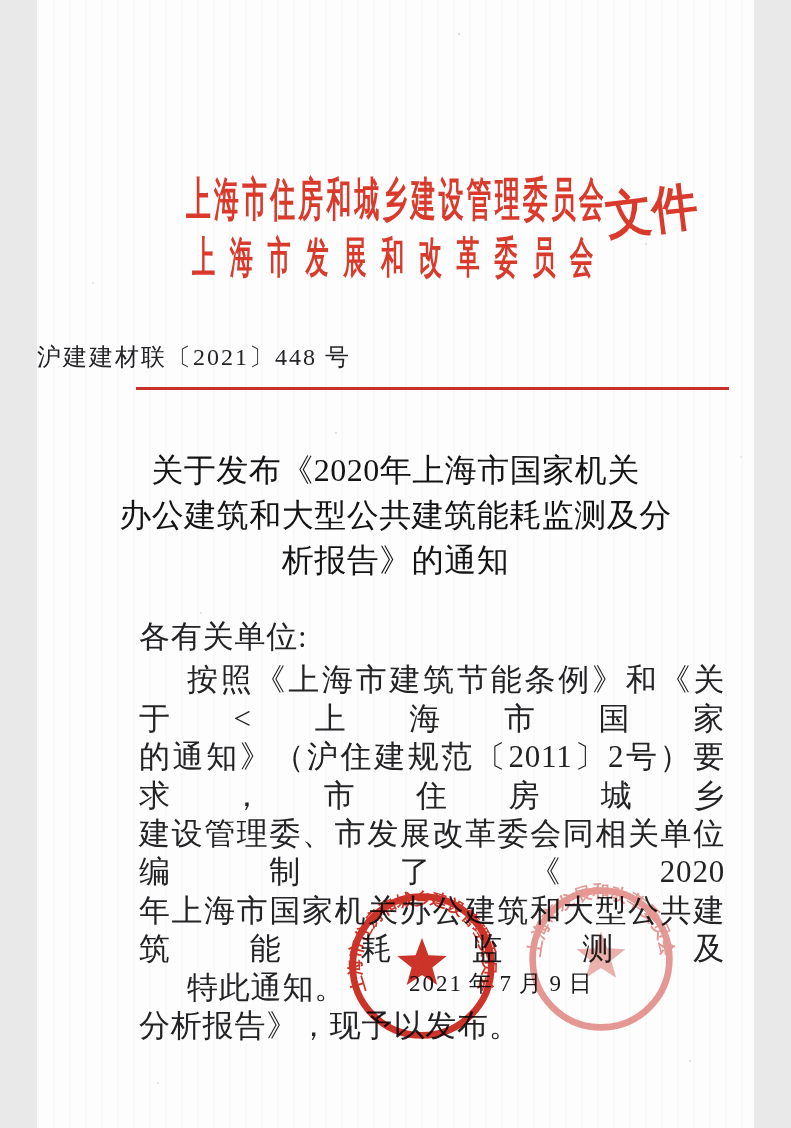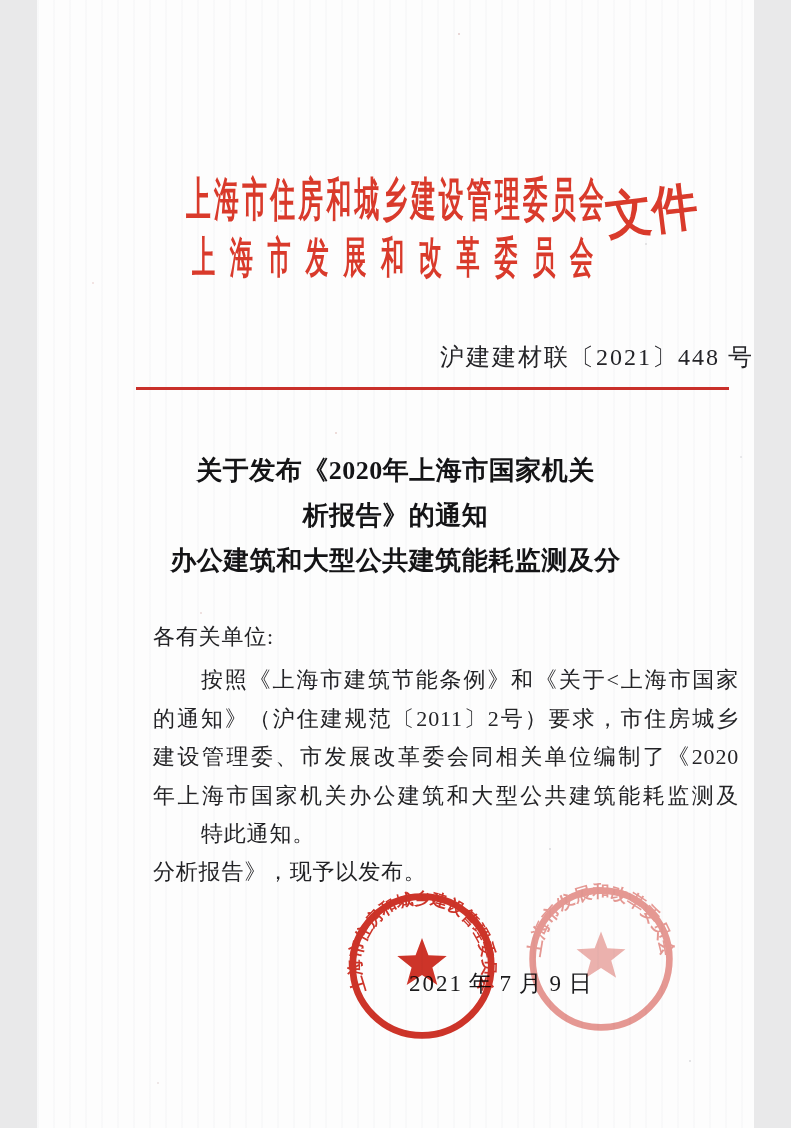--- a/index.html
+++ b/index.html
@@ -29,35 +29,35 @@
   }
   .doc-suffix{
     position:absolute;left:566px;top:192px;
     font-size:51px;font-weight:bold;white-space:nowrap;
     transform:rotate(-7deg) scaleX(0.9);transform-origin:left top;
     line-height:1;
   }
   
   .doc-number{
     position:absolute;left:0;right:0;top:341px;
-    text-align:right;font-size:24px;letter-spacing:2px;color:#242428;
+    text-align:left;font-size:24px;letter-spacing:2px;color:#242428;
   }
   .red-rule{
     position:absolute;left:99px;top:387px;width:593px;height:3px;
   }
   
   .title{
     position:absolute;left:40px;right:40px;top:448px;
-    text-align:center;font-weight:bold;font-size:26px;line-height:45px;
+    text-align:center;font-weight:normal;font-size:32px;line-height:45px;
     color:#141416;letter-spacing:0.5px;
   }
   
   .body-block{
-    position:absolute;left:116px;top:618px;width:586px;
-    font-size:22px;line-height:38.4px;letter-spacing:0.8px;color:#232326;
+    position:absolute;left:102px;top:618px;width:586px;
+    font-size:31px;line-height:38.4px;letter-spacing:0.8px;color:#232326;
   }
   .body-line{white-space:nowrap;}
   .body-line.justify{white-space:normal;text-align:justify;text-align-last:justify;}
   .body-line.indent{text-indent:48px;}
   .para-gap{height:5px;}
   
   .seal{position:absolute;mix-blend-mode:multiply;}
   .seal-left{left:308px;top:889px;width:154px;height:154px;}
   .seal-right{left:488px;top:883px;width:152px;height:152px;opacity:0.5;filter:blur(0.3px);}
   .seal text{font-family:"Liberation Serif","DejaVu Serif",serif;font-weight:bold;}
@@ -94,22 +94,22 @@
   <div class="agency1" style="color:#d93a2b">上海市住房和城乡建设管理委员会</div>
   <div class="agency2" style="color:#d93a2b">上海市发展和改革委员会</div>
   <div class="doc-suffix" style="color:#d93a2b">文件</div>
 
   <div class="doc-number">沪建建材联〔2021〕448 号</div>
 
   <div class="red-rule" style="background:#c9302a"></div>
 
   <div class="title">
     <div>关于发布《2020年上海市国家机关</div>
+    <div>办公建筑和大型公共建筑能耗监测及分</div>
     <div>析报告》的通知</div>
-    <div>办公建筑和大型公共建筑能耗监测及分</div>
   </div>
 
   <div class="body-block">
     <div class="body-line">各有关单位:</div>
     <div class="para-gap"></div>
     <div class="body-line justify indent">按照《上海市建筑节能条例》和《关于&lt;上海市国家</div>
     <div class="body-line justify">的通知》（沪住建规范〔2011〕2号）要求，市住房城乡</div>
     <div class="body-line justify">建设管理委、市发展改革委会同相关单位编制了《2020</div>
     <div class="body-line justify">年上海市国家机关办公建筑和大型公共建筑能耗监测及</div>
     <div class="body-line indent">特此通知。</div>

